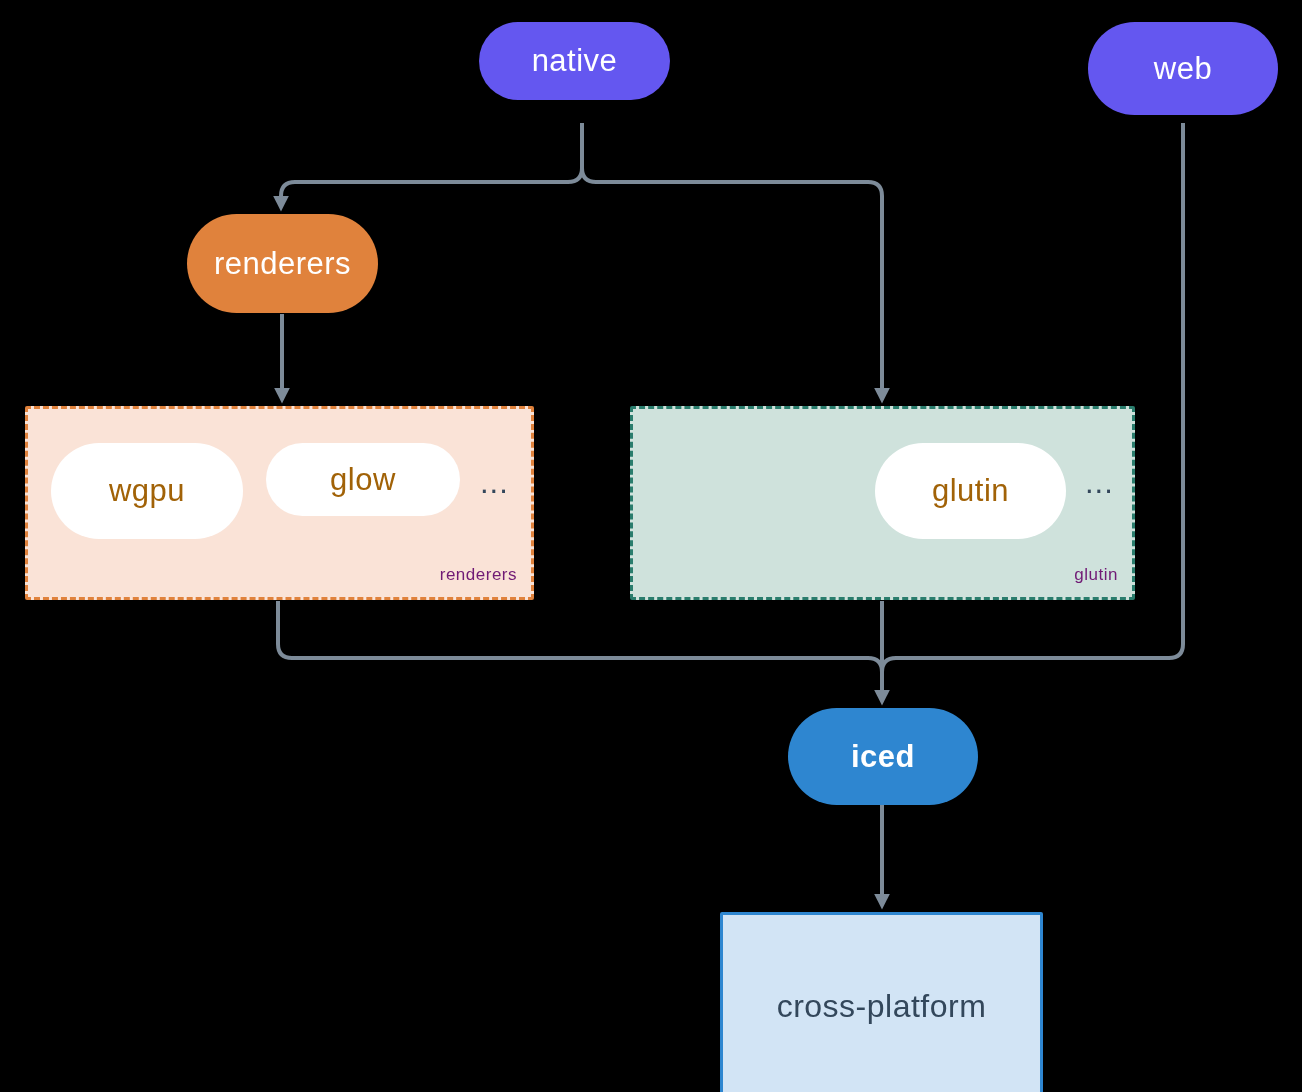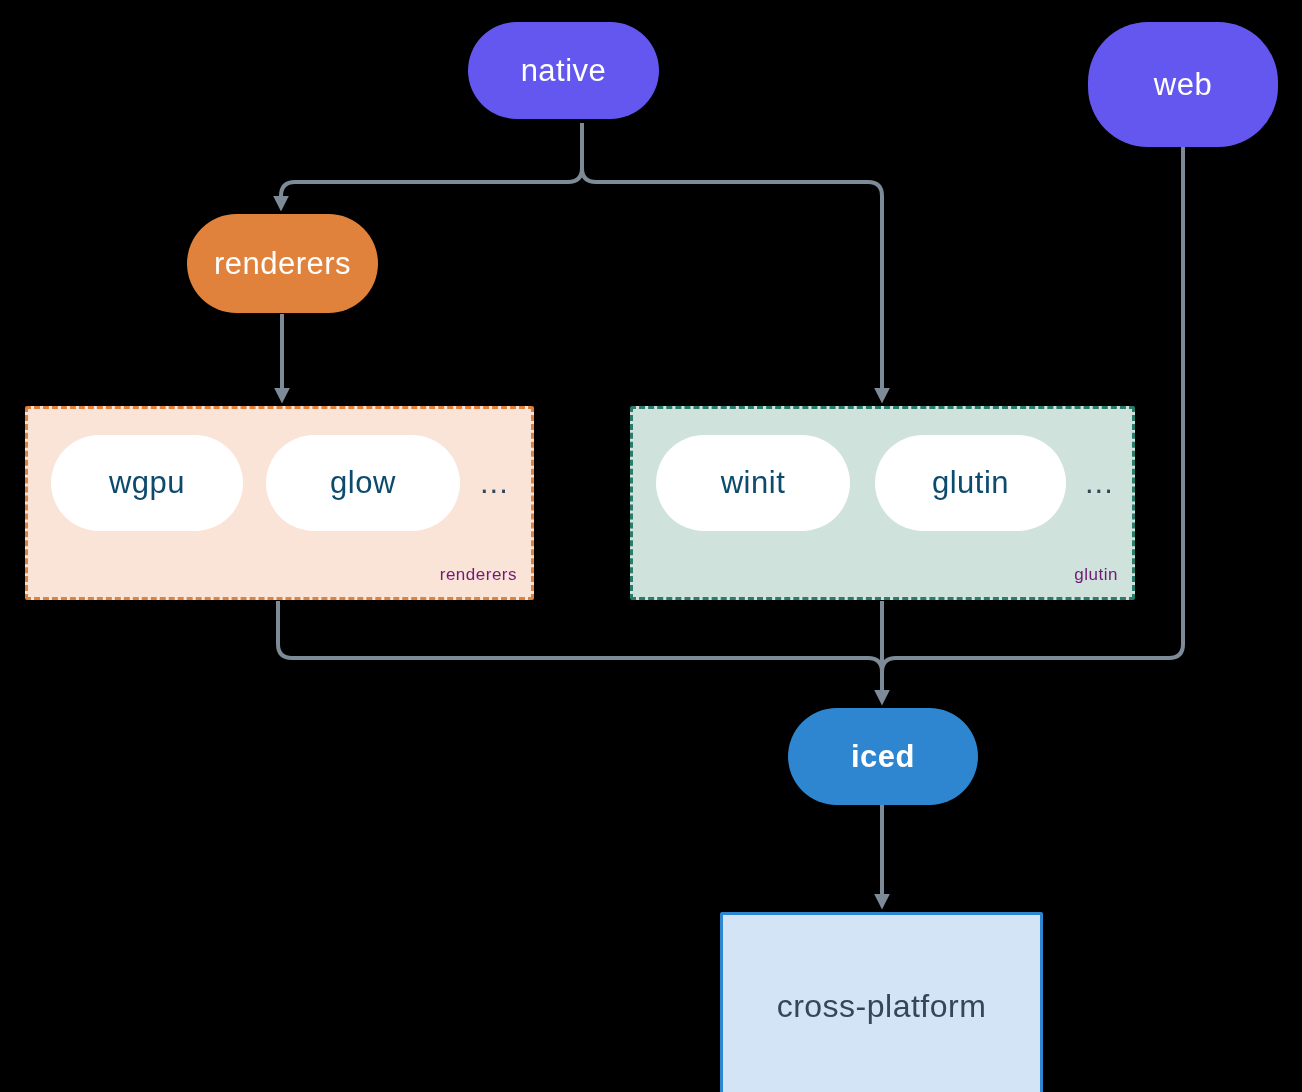--- a/index.html
+++ b/index.html
@@ -17,21 +17,21 @@
     align-items: center;
     justify-content: center;
     border-radius: 60px;
     color: #ffffff;
     font-size: 31px;
     letter-spacing: 0.5px;
   }
   .pill.purple { background: #6457f0; }
   .pill.orange { background: #e0823c; }
   .pill.blue   { background: #2e86d0; }
-  .pill.white  { background: #ffffff; color: #0c4a6e; }
+  .pill.white  { background: #ffffff; color: #a16207; margin-top: 8px; }
   .group {
     box-sizing: border-box;
     border-radius: 2px;
   }
   .group.renderers {
     background: #fae3d7;
     border: 3px dashed #e0823c;
   }
   .group.shells {
     background: #cfe2dc;
@@ -90,47 +90,44 @@
       <path d="M 278,601 V 644 Q 278,658 292,658 H 868 Q 882,658 882,672"></path>
 
       <path d="M 1183,123 V 644 Q 1183,658 1169,658 H 896 Q 882,658 882,672"></path>
 
       <path d="M 882,601 V 696" marker-end="url(#arrow)"></path>
 
       <path d="M 882,805 V 900" marker-end="url(#arrow)"></path>
     </g>
   </svg>
 
-  <div class="abs pill purple" style="left:468px; top:22px; width:191px; height:97px;">
+  <div class="abs pill purple" style="left:479px; top:22px; width:191px; height:78px;">
     <span>native</span>
   </div>
 
-  <div class="abs pill purple" style="left:1088px; top:22px; width:190px; height:125px;">
+  <div class="abs pill purple" style="left:1088px; top:22px; width:190px; height:93px;">
     <span>web</span>
   </div>
 
   <div class="abs pill orange" style="left:187px; top:214px; width:191px; height:99px;">
     <span>renderers</span>
   </div>
 
   <div class="abs group renderers" style="left:25px; top:406px; width:509px; height:194px;">
     <div class="abs pill white" style="left:23px; top:26px; width:192px; height:96px;">
       <span>wgpu</span>
     </div>
-    <div class="abs pill white" style="left:238px; top:26px; width:194px; height:96px;">
+    <div class="abs pill white" style="left:238px; top:26px; width:194px; height:73px;">
       <span>glow</span>
     </div>
     <div class="ellipsis" style="left:452px; top:56px;">...</div>
     <div class="group-label">renderers</div>
   </div>
 
   <div class="abs group shells" style="left:630px; top:406px; width:505px; height:194px;">
-    <div class="abs pill white" style="left:23px; top:26px; width:194px; height:96px;">
-      <span>winit</span>
-    </div>
     <div class="abs pill white" style="left:242px; top:26px; width:191px; height:96px;">
       <span>glutin</span>
     </div>
     <div class="ellipsis" style="left:452px; top:56px;">...</div>
     <div class="group-label">glutin</div>
   </div>
 
   <div class="abs pill blue" style="left:788px; top:708px; width:190px; height:97px;font-weight:bold;">
     <span>iced</span>
   </div>

